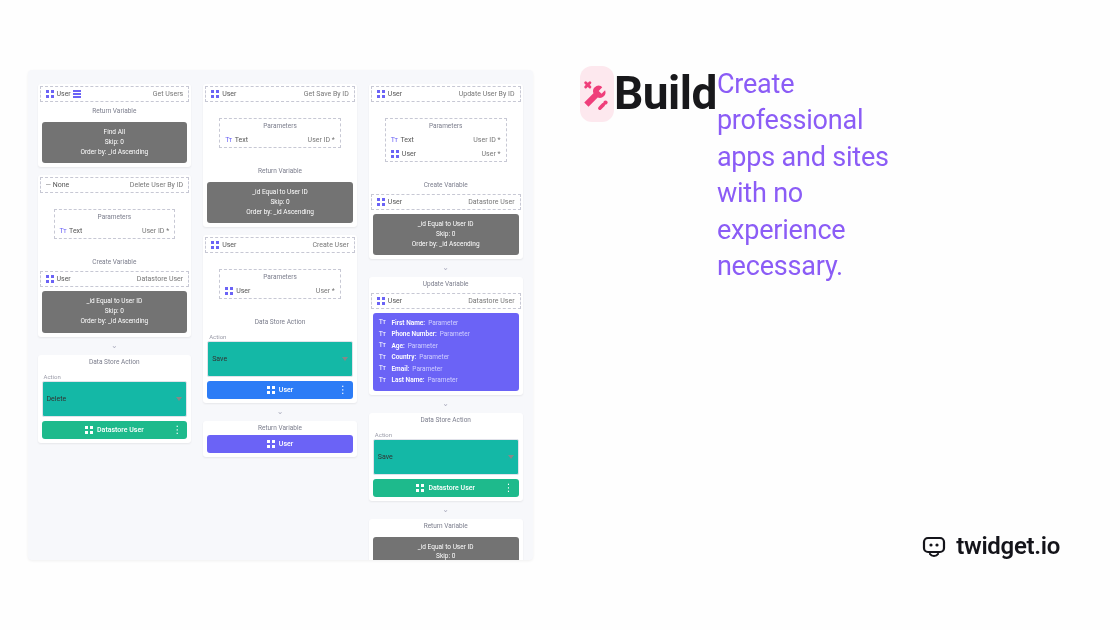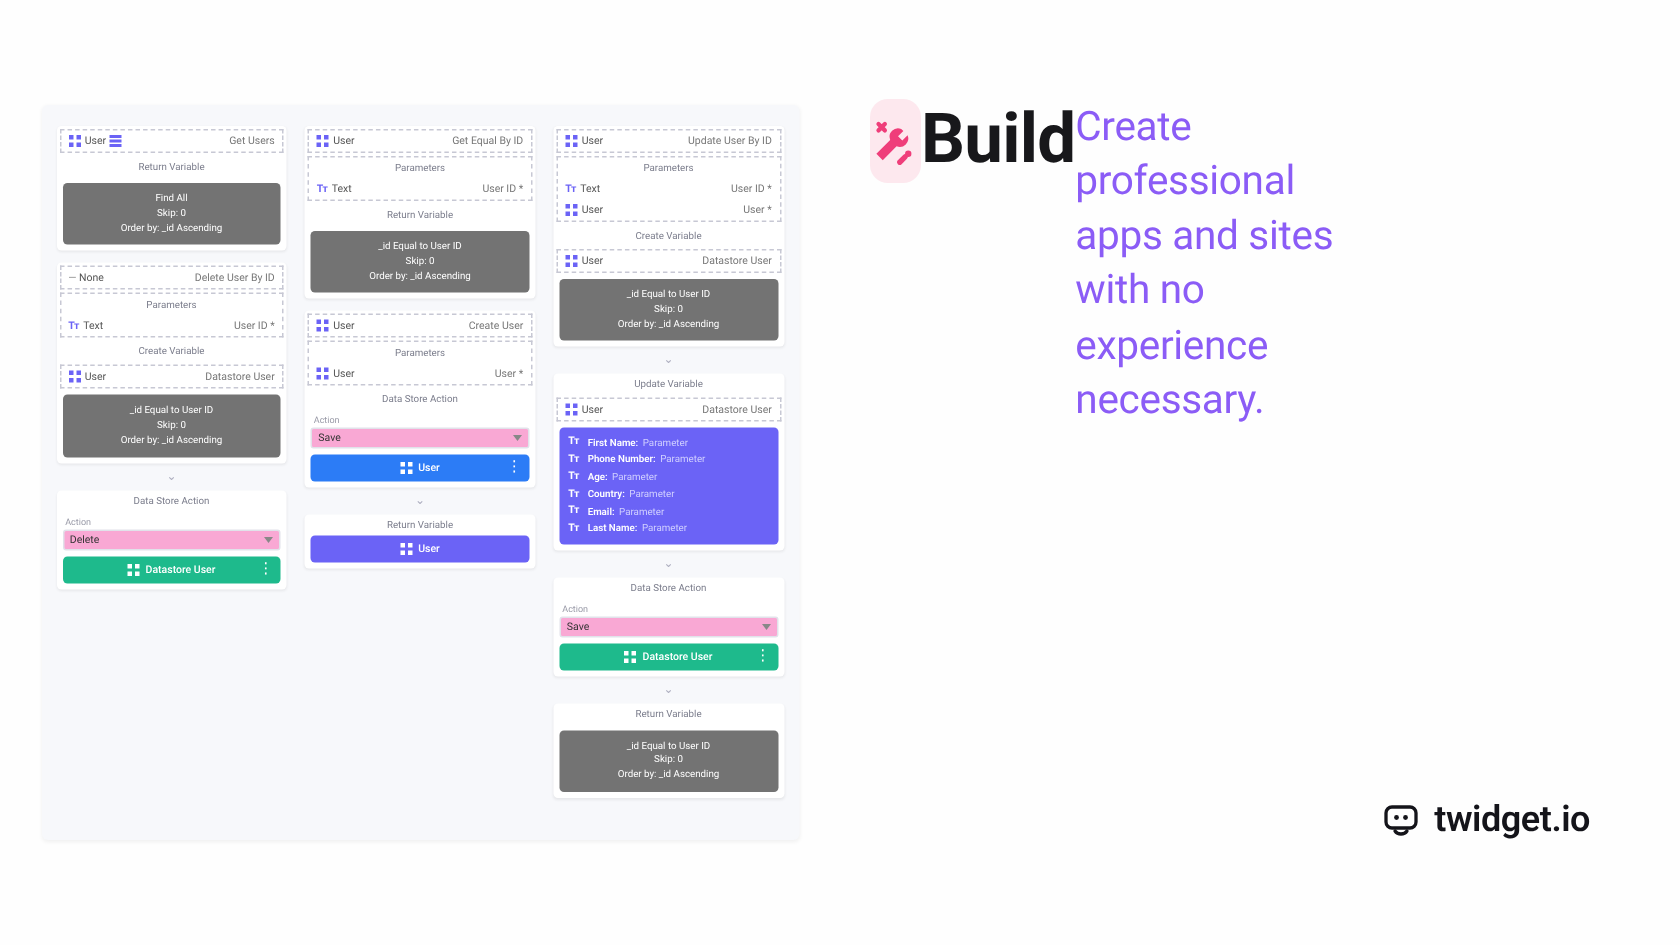--- a/index.html
+++ b/index.html
@@ -17,58 +17,58 @@
   }
   .col { width:160px; display:flex; flex-direction:column; gap:8px; }
 
   .card {
     background:#fff;
     border-radius:3px;
     box-shadow:0 1px 2px rgba(0,0,0,0.07);
     font-size:7px;
     color:#555;
   }
-  .dashed-section { border:1px dashed #c7c8d4; margin:2px; padding:0; }
+  .dashed-section { border:1px dashed #c7c8d4; margin:16px; padding:0; }
   .dashed-row { border:1px dashed #c7c8d4; display:flex; align-items:center; justify-content:space-between; padding:3px 5px; margin:2px; }
   .center-label { text-align:center; padding:3px 0; font-size:6.5px; color:#7b7d8c; }
   .pill-row { display:flex; align-items:center; justify-content:space-between; padding:3px 5px; }
   .grid-icon { width:8px; height:8px; display:inline-block; position:relative; margin-right:3px; vertical-align:middle;}
   .grid-icon::before { content:""; position:absolute; inset:0;
     background:
       linear-gradient(#6b63f6,#6b63f6) 0 0/3px 3px no-repeat,
       linear-gradient(#6b63f6,#6b63f6) 5px 0/3px 3px no-repeat,
       linear-gradient(#6b63f6,#6b63f6) 0 5px/3px 3px no-repeat,
       linear-gradient(#6b63f6,#6b63f6) 5px 5px/3px 3px no-repeat;
   }
   .list-icon { width:8px; height:8px; display:inline-block; position:relative; margin-left:2px; vertical-align:middle;}
   .list-icon::before { content:""; position:absolute; inset:0;
     background:
       linear-gradient(#6b63f6,#6b63f6) 0 0/8px 2px no-repeat,
       linear-gradient(#6b63f6,#6b63f6) 0 3px/8px 2px no-repeat,
       linear-gradient(#6b63f6,#6b63f6) 0 6px/8px 2px no-repeat;
   }
-  .tt-icon { font-weight:700; color:#6b63f6; font-size:7px; margin-right:3px; letter-spacing:-0.5px;}
+  .tt-icon { font-weight:400; color:#6b63f6; font-size:7px; margin-right:3px; letter-spacing:-0.5px;}
   .left-chip { display:flex; align-items:center; }
   .right-txt { color:#777; }
 
   .purple-block {
     background:#737373; color:#fff; border-radius:3px;
     margin:4px; padding:6px 4px; text-align:center; font-size:6.5px; line-height:1.5;
   }
   .purple-list {
     background:#6b63f6; color:#fff; border-radius:3px;
     margin:4px; padding:4px 6px; font-size:6.5px; line-height:1.65;
   }
   .purple-list .row { display:flex; align-items:center; gap:3px; }
   .purple-list .lbl { font-weight:600; }
   .purple-list .val { color:#d1d0ff; }
 
   .action-block { margin:3px 4px 4px; }
   .action-label { font-size:6px; color:#9a9ba8; padding:1px 2px; }
-  .action-select { border:1px solid #e1e2ea; border-radius:2px; padding:2px 4px; display:flex; justify-content:space-between; align-items:center; font-size:7px; color:#333; background:#f9a8d4;}
+  .action-select { border:1px solid #e1e2ea; border-radius:2px; padding:13px 4px; display:flex; justify-content:space-between; align-items:center; font-size:7px; color:#333; background:#14b8a6;}
   .caret { width:0; height:0; border-left:3px solid transparent; border-right:3px solid transparent; border-top:4px solid #888; }
 
   .btn-bar { margin:0 4px 4px; border-radius:3px; display:flex; align-items:center; justify-content:center; position:relative; height:18px; font-size:7px; color:#fff; font-weight:500;}
   .btn-bar .dots { position:absolute; right:6px; font-size:10px; line-height:0.4; letter-spacing:-1px; }
   .btn-bar .gicon { width:8px; height:8px; margin-right:4px; display:inline-block; position:relative;}
   .btn-bar .gicon::before { content:""; position:absolute; inset:0;
     background:
       linear-gradient(#fff,#fff) 0 0/3px 3px no-repeat,
       linear-gradient(#fff,#fff) 5px 0/3px 3px no-repeat,
       linear-gradient(#fff,#fff) 0 5px/3px 3px no-repeat,
@@ -166,21 +166,21 @@
         </div>
       </div>
 
       <div class="col">
         <div class="card">
           <div class="dashed-row">
             <span class="left-chip">
                 <span class="grid-icon"></span>
                 <span>User</span>
               </span>
-            <span class="right-txt">Get Equal By ID</span>
+            <span class="right-txt">Get Save By ID</span>
           </div>
           <div class="dashed-section">
             <div class="center-label">Parameters</div>
             <div class="pill-row">
               <span class="left-chip">
                   <span class="tt-icon">Tт</span>
                   <span>Text</span>
                 </span>
               <span class="right-txt">User ID *</span>
             </div>

